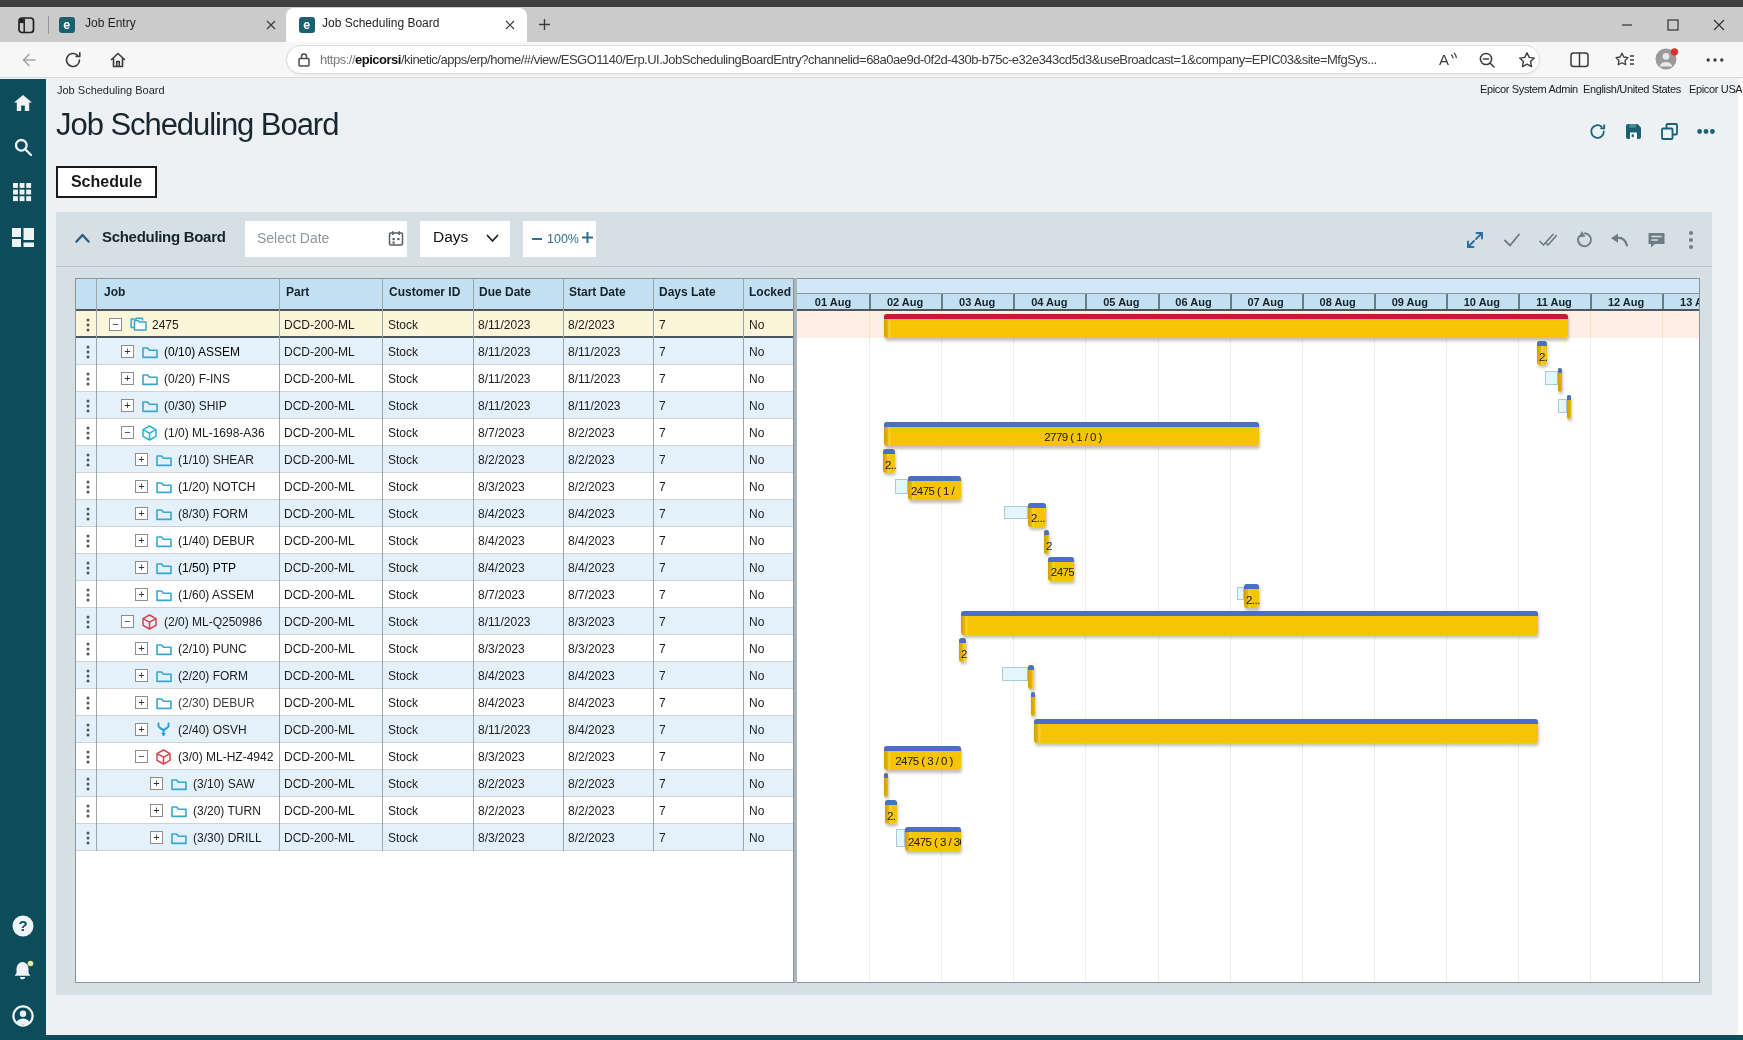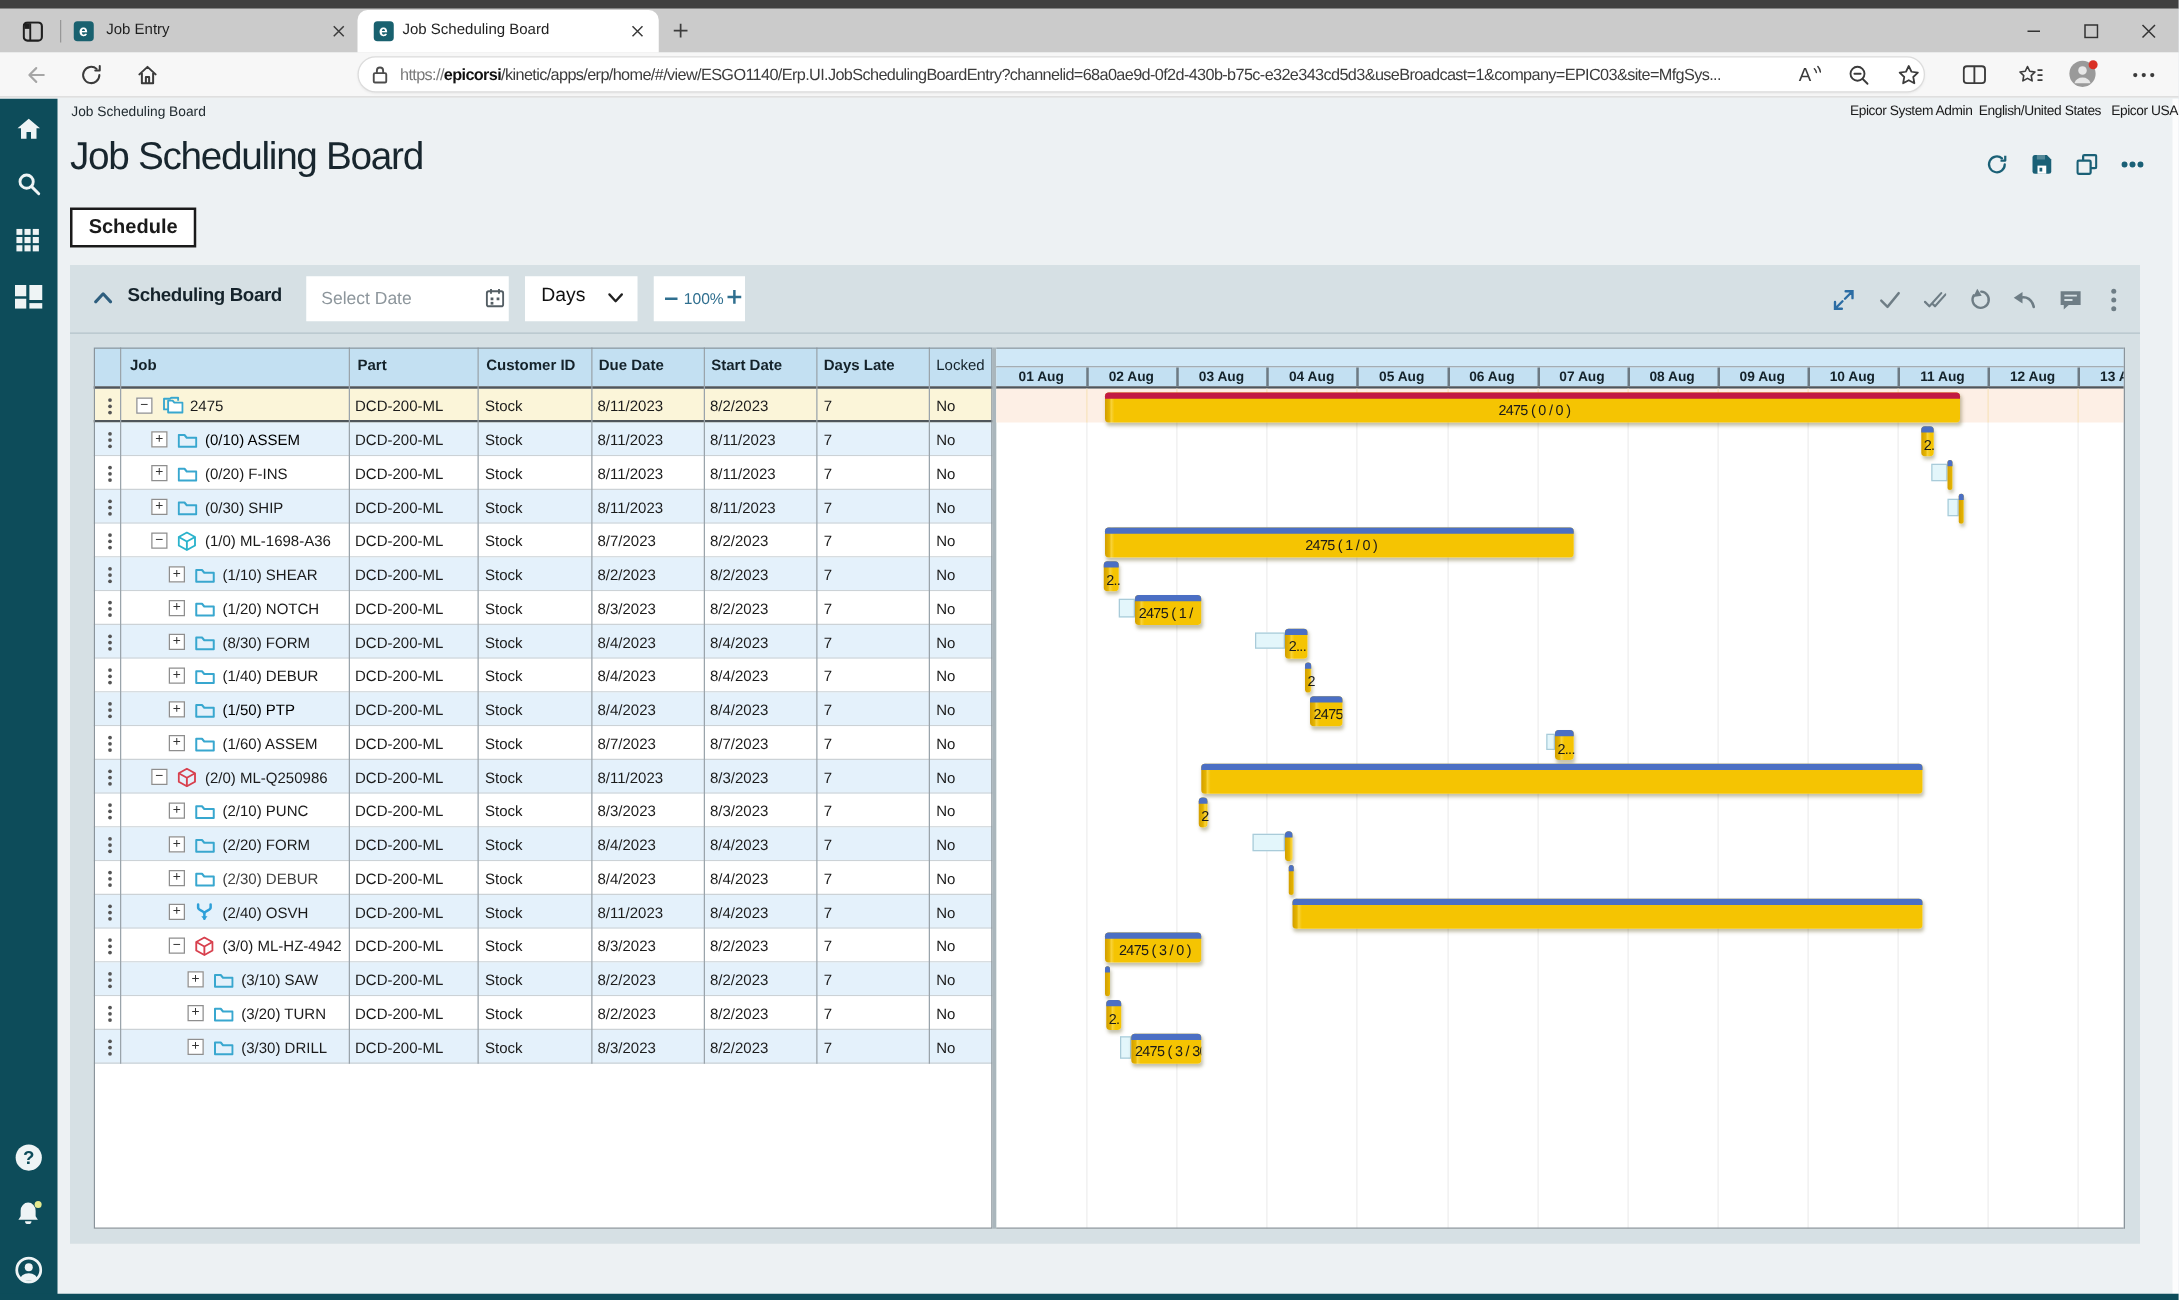--- a/index.html
+++ b/index.html
@@ -211,21 +211,21 @@
   </svg>
 <div class="a" style="left:75px;top:278px;width:719px;height:705px;background:#fff"></div>
 <div class="a" style="left:797px;top:278px;width:902px;height:705px;background:#fff"></div>
 <div class="a" style="left:75px;top:278px;width:719px;height:31px;background:#c3e0f2"></div>
 <div class="txt" style="left:104px;top:285px;font-size:12px;font-weight:bold;color:#14222a">Job</div>
 <div class="txt" style="left:286px;top:285px;font-size:12px;font-weight:bold;color:#14222a">Part</div>
 <div class="txt" style="left:389px;top:285px;font-size:12px;font-weight:bold;color:#14222a">Customer ID</div>
 <div class="txt" style="left:479px;top:285px;font-size:12px;font-weight:bold;color:#14222a">Due Date</div>
 <div class="txt" style="left:569px;top:285px;font-size:12px;font-weight:bold;color:#14222a">Start Date</div>
 <div class="txt" style="left:659px;top:285px;font-size:12px;font-weight:bold;color:#14222a">Days Late</div>
-<div class="txt" style="left:749px;top:285px;font-size:12px;font-weight:normal;color:#14222a">Locked</div>
+<div class="txt" style="left:749px;top:285px;font-size:12px;font-weight:bold;color:#14222a">Locked</div>
 <div class="a" style="left:75px;top:311px;width:719px;height:27px;background:#fbf5d9"></div>
 <div class="a" style="left:75px;top:336px;width:719px;height:2px;background:#4f565b"></div>
 <svg style="position:absolute;left:85px;top:318px;" width="6" height="14" viewBox="0 0 6 14">
     <circle cx="3" cy="2" r="1.5" fill="#555"></circle>
     <circle cx="3" cy="7" r="1.5" fill="#555"></circle>
     <circle cx="3" cy="12" r="1.5" fill="#555"></circle>
   </svg>
 <div class="a" style="left:109px;top:318px;width:13px;height:13px;border:1px solid #8e8e8e;background:#fff;display:flex;align-items:center;justify-content:center;font-size:11px;color:#333;line-height:1">−</div>
 <svg style="position:absolute;left:130px;top:317px;" width="17" height="15" viewBox="0 0 17 15">
     <path d="M4.5,3.5 h3.6 l1.4,1.6 H16 V13 H4.5 Z" fill="#fff" stroke="#38a7cf" stroke-width="1.5" stroke-linejoin="round"></path>
@@ -679,38 +679,35 @@
 <div class="a" style="left:1699px;top:278px;width:1px;height:705px;background:#8a949b"></div>
 <div class="a" style="left:1545px;top:371px;width:13px;height:14px;background:#e3f6fb;border:1px solid #a9cbd9"></div>
 <div class="a" style="left:1558px;top:399px;width:9px;height:14px;background:#e3f6fb;border:1px solid #a9cbd9"></div>
 <div class="a" style="left:895px;top:479px;width:13px;height:15px;background:#e3f6fb;border:1px solid #a9cbd9"></div>
 <div class="a" style="left:1004px;top:506px;width:24px;height:13px;background:#e3f6fb;border:1px solid #a9cbd9"></div>
 <div class="a" style="left:1237px;top:587px;width:7px;height:13px;background:#e3f6fb;border:1px solid #a9cbd9"></div>
 <div class="a" style="left:1002px;top:667px;width:26px;height:14px;background:#e3f6fb;border:1px solid #a9cbd9"></div>
 <div class="a" style="left:896px;top:829px;width:9px;height:18px;background:#e3f6fb;border:1px solid #a9cbd9"></div>
 <div class="a" style="left:884px;top:314px;width:684px;height:24px;border-radius:3px;background:linear-gradient(90deg,#d29e00 0px,#e5b400 3.5px,#f8d23a 5px,#f5c402 7.5px,#f5c402 100%);box-shadow:1px 2.5px 3px rgba(90,80,20,.35)">
     <div style="position:absolute;left:0;top:0;width:684px;height:5px;background:#c21943;border-radius:3px 3px 0 0"></div>
-    <div style="position:absolute;left:0;top:5px;width:684px;height:19px;display:flex;align-items:center;justify-content:center;overflow:hidden;font-size:11.5px;letter-spacing:-0.55px;color:#1a1a1a">
-      <span style="flex:none;padding-left:3px">2475 ( 0 / 0 )</span>
-    </div>
   </div>
 <div class="a" style="left:1537px;top:341px;width:10px;height:24px;border-radius:3px;background:linear-gradient(90deg,#d29e00 0px,#e5b400 3.5px,#f8d23a 5px,#f5c402 7.5px,#f5c402 100%);box-shadow:1px 2.5px 3px rgba(90,80,20,.35)">
     <div style="position:absolute;left:0;top:0;width:10px;height:5px;background:#4b6fc4;border-radius:3px 3px 0 0"></div>
     <div style="position:absolute;left:2px;top:8px;height:16px;display:flex;align-items:center;font-size:11.5px;letter-spacing:-0.55px;color:#1a1a1a">2.</div>
   </div>
 <div class="a" style="left:1558px;top:368px;width:4px;height:24px;border-radius:3px;background:linear-gradient(90deg,#d29e00 0px,#e5b400 3.5px,#f8d23a 5px,#f5c402 7.5px,#f5c402 100%);box-shadow:1px 2.5px 3px rgba(90,80,20,.35)">
     <div style="position:absolute;left:0;top:0;width:4px;height:5px;background:#4b6fc4;border-radius:3px 3px 0 0"></div>
   </div>
 <div class="a" style="left:1567px;top:395px;width:4px;height:24px;border-radius:3px;background:linear-gradient(90deg,#d29e00 0px,#e5b400 3.5px,#f8d23a 5px,#f5c402 7.5px,#f5c402 100%);box-shadow:1px 2.5px 3px rgba(90,80,20,.35)">
     <div style="position:absolute;left:0;top:0;width:4px;height:5px;background:#4b6fc4;border-radius:3px 3px 0 0"></div>
   </div>
 <div class="a" style="left:884px;top:422px;width:375px;height:24px;border-radius:3px;background:linear-gradient(90deg,#d29e00 0px,#e5b400 3.5px,#f8d23a 5px,#f5c402 7.5px,#f5c402 100%);box-shadow:1px 2.5px 3px rgba(90,80,20,.35)">
     <div style="position:absolute;left:0;top:0;width:375px;height:5px;background:#4b6fc4;border-radius:3px 3px 0 0"></div>
     <div style="position:absolute;left:0;top:5px;width:375px;height:19px;display:flex;align-items:center;justify-content:center;overflow:hidden;font-size:11.5px;letter-spacing:-0.55px;color:#1a1a1a">
-      <span style="flex:none;padding-left:3px">2475 ( 1 / 0 )</span>
+      <span style="flex:none;padding-left:3px">2779 ( 1 / 0 )</span>
     </div>
   </div>
 <div class="a" style="left:883px;top:449px;width:12px;height:24px;border-radius:3px;background:linear-gradient(90deg,#d29e00 0px,#e5b400 3.5px,#f8d23a 5px,#f5c402 7.5px,#f5c402 100%);box-shadow:1px 2.5px 3px rgba(90,80,20,.35)">
     <div style="position:absolute;left:0;top:0;width:12px;height:5px;background:#4b6fc4;border-radius:3px 3px 0 0"></div>
     <div style="position:absolute;left:2px;top:8px;height:16px;display:flex;align-items:center;font-size:11.5px;letter-spacing:-0.55px;color:#1a1a1a">2..</div>
   </div>
 <div class="a" style="left:908px;top:476px;width:53px;height:24px;border-radius:3px;background:linear-gradient(90deg,#d29e00 0px,#e5b400 3.5px,#f8d23a 5px,#f5c402 7.5px,#f5c402 100%);box-shadow:1px 2.5px 3px rgba(90,80,20,.35)">
     <div style="position:absolute;left:0;top:0;width:53px;height:5px;background:#4b6fc4;border-radius:3px 3px 0 0"></div>
     <div style="position:absolute;left:0;top:5px;width:53px;height:19px;display:flex;align-items:center;justify-content:flex-start;overflow:hidden;font-size:11.5px;letter-spacing:-0.55px;color:#1a1a1a">
       <span style="flex:none;padding-left:3px">2475 ( 1 /</span>

